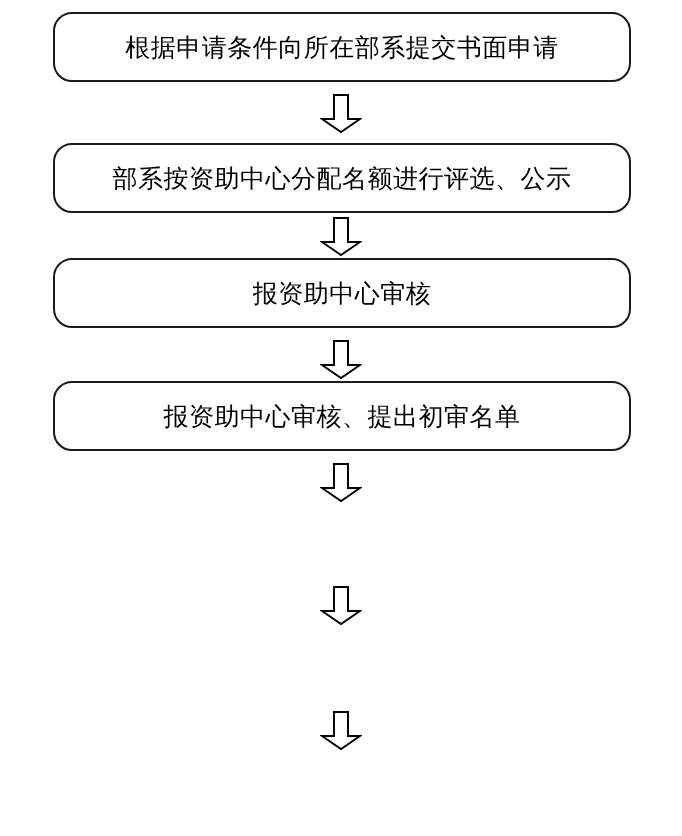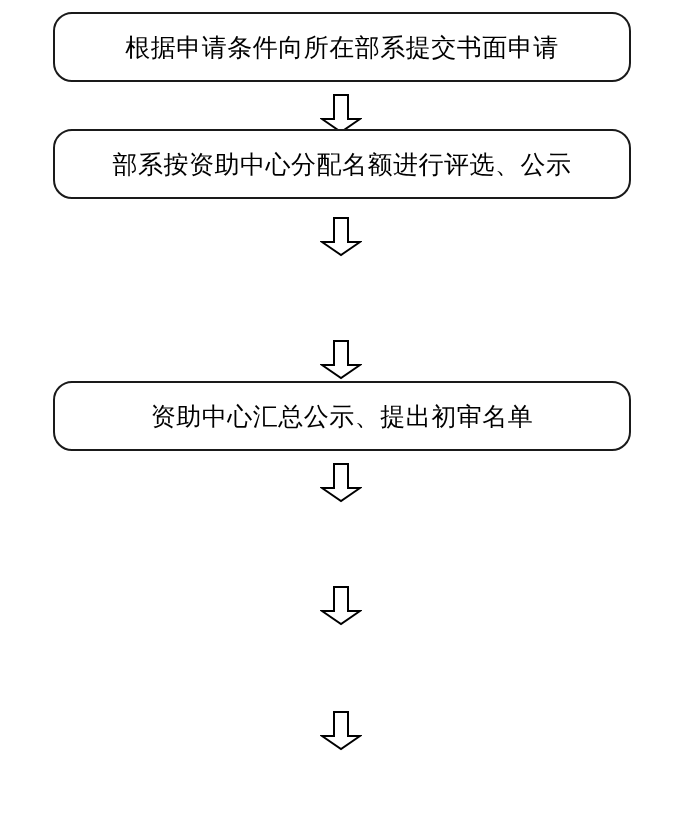--- a/index.html
+++ b/index.html
@@ -59,39 +59,42 @@
   <div class="flow-node" style="top:12px;">
     <span class="flow-node-label">根据申请条件向所在部系提交书面申请</span>
   </div>
 
   <div class="flow-arrow" style="top:94px;">
     <svg viewBox="0 0 42 40" xmlns="http://www.w3.org/2000/svg" aria-hidden="true">
       <polygon points="14,1 28,1 28,25 40,25 21,38 2,25 14,25" fill="#ffffff" stroke="#000000" stroke-width="2" stroke-linejoin="miter"></polygon>
     </svg>
   </div>
 
-  <div class="flow-node" style="top:129px;">
+  <div class="flow-node" style="top:143px;">
     <span class="flow-node-label">部系按资助中心分配名额进行评选、公示</span>
   </div>
 
   <div class="flow-arrow" style="top:217px;">
     <svg viewBox="0 0 42 40" xmlns="http://www.w3.org/2000/svg" aria-hidden="true">
       <polygon points="14,1 28,1 28,25 40,25 21,38 2,25 14,25" fill="#ffffff" stroke="#000000" stroke-width="2" stroke-linejoin="miter"></polygon>
     </svg>
   </div>
 
+  <div class="flow-node" style="top:258px;">
+    <span class="flow-node-label">报资助中心审核</span>
+  </div>
 
   <div class="flow-arrow" style="top:340px;">
     <svg viewBox="0 0 42 40" xmlns="http://www.w3.org/2000/svg" aria-hidden="true">
       <polygon points="14,1 28,1 28,25 40,25 21,38 2,25 14,25" fill="#ffffff" stroke="#000000" stroke-width="2" stroke-linejoin="miter"></polygon>
     </svg>
   </div>
 
   <div class="flow-node" style="top:381px;">
-    <span class="flow-node-label">资助中心汇总公示、提出初审名单</span>
+    <span class="flow-node-label">报资助中心审核、提出初审名单</span>
   </div>
 
   <div class="flow-arrow" style="top:463px;">
     <svg viewBox="0 0 42 40" xmlns="http://www.w3.org/2000/svg" aria-hidden="true">
       <polygon points="14,1 28,1 28,25 40,25 21,38 2,25 14,25" fill="#ffffff" stroke="#000000" stroke-width="2" stroke-linejoin="miter"></polygon>
     </svg>
   </div>
 
 
   <div class="flow-arrow" style="top:586px;">

